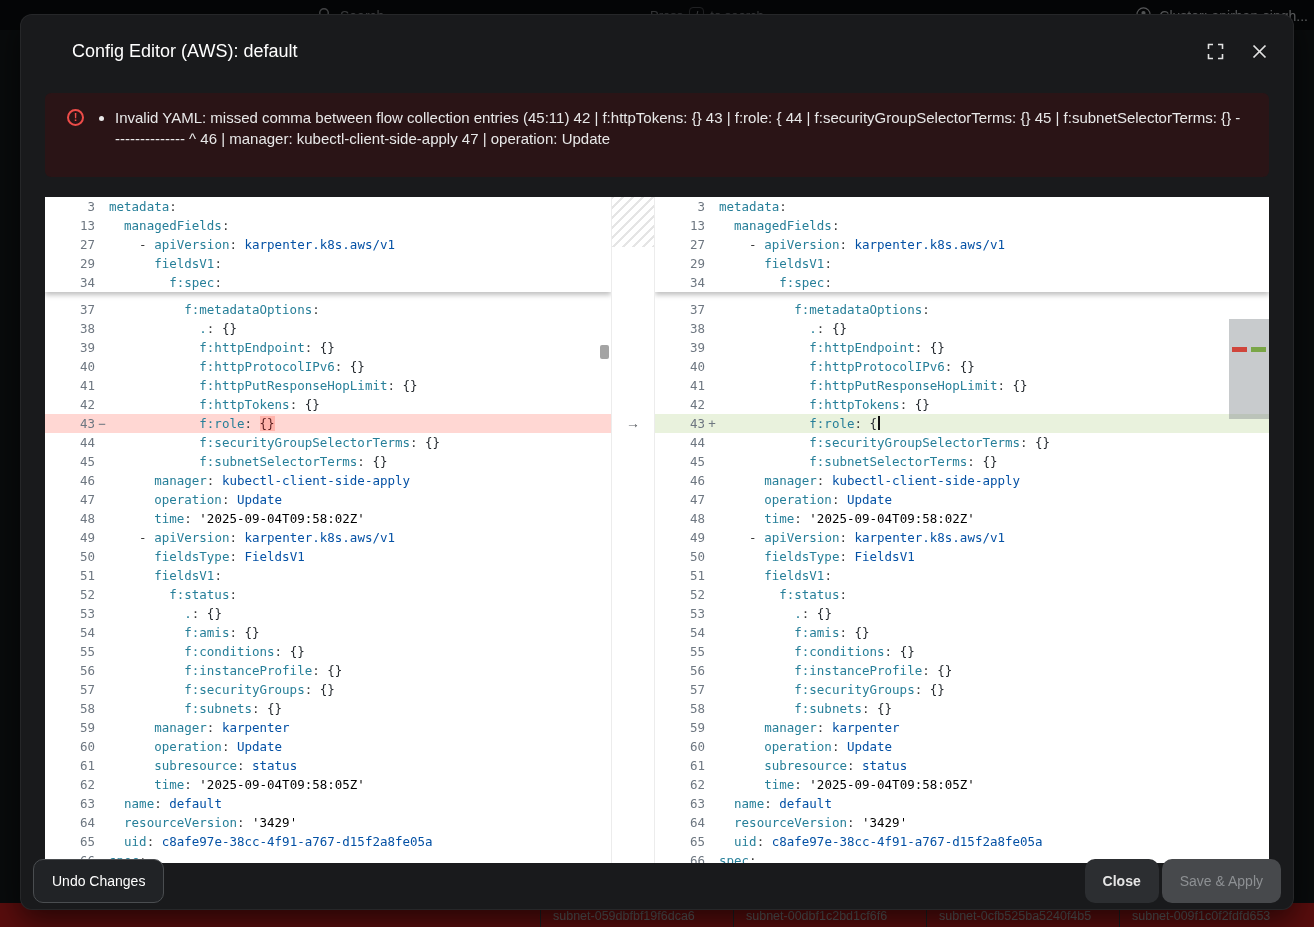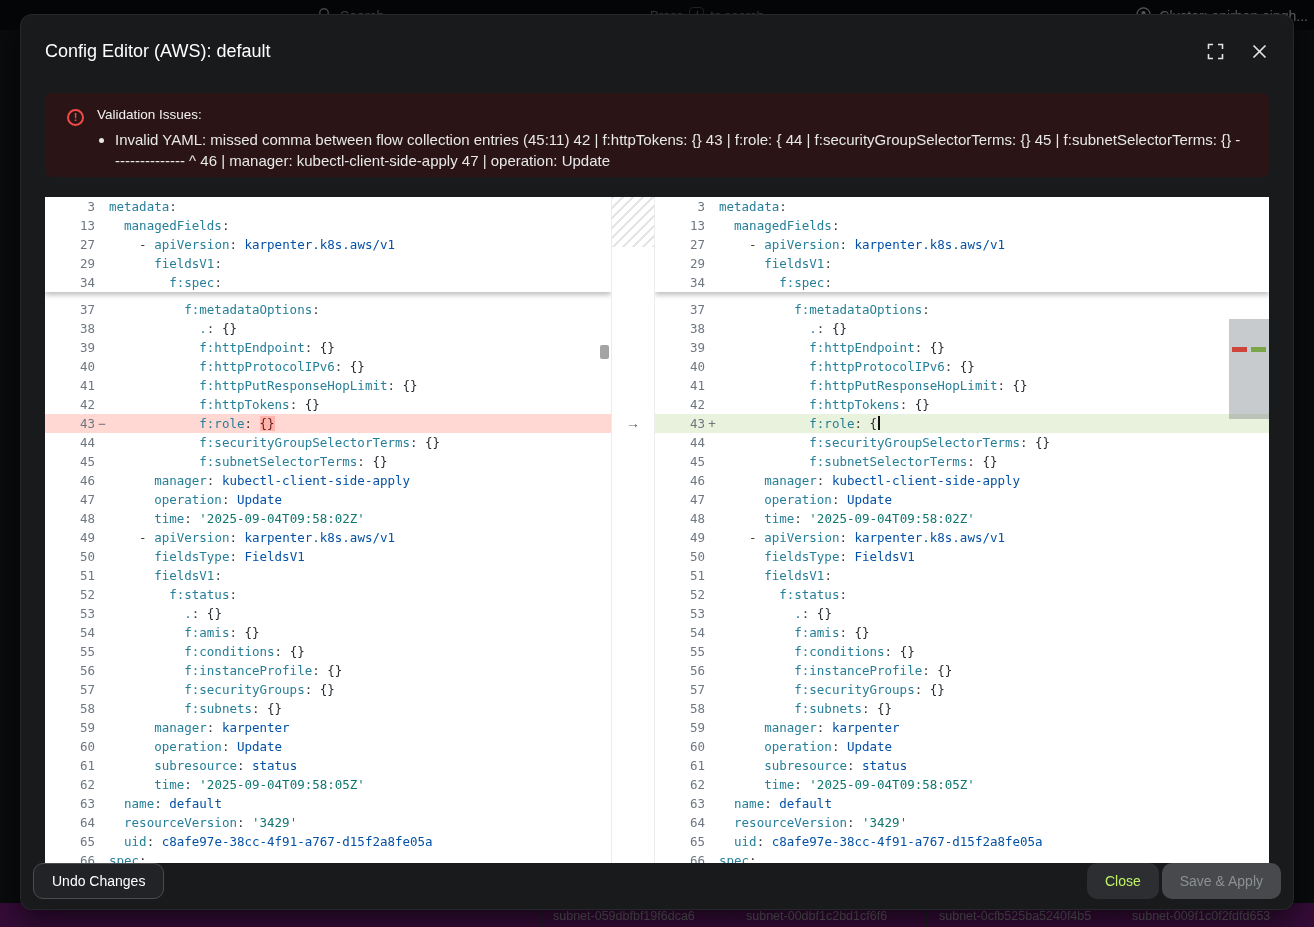--- a/index.html
+++ b/index.html
@@ -5,29 +5,29 @@
   * { margin:0; padding:0; box-sizing:border-box; }
   html,body { width:1314px; height:927px; overflow:hidden; background:#101214; font-family:"Liberation Sans",sans-serif; }
   .page { position:relative; width:1314px; height:927px; background:#14171a; }
 
   
   .navbar { position:absolute; top:0; left:0; right:0; height:30px; background:#0c0e10; display:flex; align-items:center; }
   .nav-search { position:absolute; left:318px; top:7px; display:flex; align-items:center; gap:8px; color:#8a8d90; font-size:14px; }
   .nav-hint { position:absolute; left:650px; top:7px; display:flex; align-items:center; gap:6px; color:#7a7d81; font-size:13px; }
   .keycap { border:1px solid #4a4d50; border-radius:4px; padding:0 5px; font-size:11px; line-height:15px; color:#9a9da0; }
   .nav-cluster { position:absolute; right:6px; top:7px; display:flex; align-items:center; gap:8px; color:#c5c8cb; font-size:14px; white-space:nowrap; }
-  .bg-strip { position:absolute; left:0; right:0; bottom:0; height:24px; background:#701a75; display:flex; padding-left:540px; }
+  .bg-strip { position:absolute; left:0; right:0; bottom:0; height:24px; background:#b91c1c; display:flex; padding-left:540px; }
   .bg-cell { width:193px; border-left:1px solid #3a3d41; color:#b8babd; font-size:12.5px; padding:6px 0 0 12px; white-space:nowrap; overflow:hidden; }
 
   .overlay { position:absolute; inset:0; background:rgba(0,0,0,.52); }
 
   
   .modal { position:absolute; left:20px; top:14px; width:1274px; height:896px; background:#191a1c; border:1px solid rgba(255,255,255,.06); border-radius:12px; box-shadow:0 10px 30px rgba(0,0,0,.6); }
   .modal-header { position:absolute; top:0; left:0; right:0; height:72px; display:flex; align-items:center; padding:0 24px; }
-  .modal-title { color:#ffffff; font-size:18px; font-weight:500; }
+  .modal-title { color:#ffffff; font-size:18px; font-weight:500;margin-left:27px; }
   .header-icons { margin-left:auto; display:flex; align-items:center; gap:24px; }
   .icon-btn { background:none; border:none; cursor:pointer; padding:2px; display:flex; }
 
   
   .alert { position:absolute; left:24px; right:24px; top:78px; height:84px; background:#2a1416; border-radius:6px; padding:14px 24px 0 22px; display:flex; gap:13px; }
   .alert-icon { width:17px; height:17px; border:2px solid #ee4c49; border-radius:50%; color:#ee4c49; font-size:11px; font-weight:bold; text-align:center; line-height:13px; flex:none; margin-top:2px; }
   .alert-body { color:#f2f2f2; font-size:13.5px; }
   .alert-title { margin-bottom:7px; }
   .alert-body ul { list-style:disc; padding-left:18px; color:#e8e8e8; }
   .alert-body li { font-size:15px; line-height:21px; }
@@ -43,38 +43,38 @@
 
   .sticky { position:relative; z-index:2; background:#fff; box-shadow:0 3px 5px rgba(0,0,0,.25); margin-bottom:8px; }
   .cl { display:flex; height:19px; line-height:19px; white-space:pre; }
   .ln { width:50px; flex:none; text-align:right; color:#6e7781; }
   .sg { width:14px; flex:none; text-align:center; color:#6e7781; }
   .cd { flex:1; white-space:pre; color:#24292e; }
   .cl.del { background:#ffd7d3; }
   .cl.add { background:#e9f2dd; }
   .t-k { color:#267f99; }
   .t-v { color:#0451a5;text-align:right; }
-  .t-s { color:#0f766e; }
+  .t-s { color:#000000; }
   .t-p { color:#3b3b3b; }
   .t-b { color:#24292e; }
   .t-d { color:#5a1d1d; background:#ffb3ab; }
   .caret { display:inline-block; width:1.5px; height:14px; background:#111; vertical-align:-2px; margin-left:1px; animation:blink 1s steps(1) infinite; }
   @keyframes blink { 50% { opacity:0; } }
 
   .lscroll { position:absolute; top:148px; right:2px; width:9px; height:14px; background:rgba(90,90,90,.55); z-index:3; border-radius:2px; }
   .ruler { position:absolute; top:0; right:0; bottom:0; width:40px; z-index:4; }
   .ruler-thumb { position:absolute; top:122px; left:0; right:0; height:100px; background:rgba(125,130,135,.42); }
   .mark-red { position:absolute; top:150px; left:3px; width:15px; height:5px; background:#d0453b; }
   .mark-green { position:absolute; top:150px; right:3px; width:15px; height:5px; background:#7aa647; }
 
   
   .modal-footer { position:absolute; left:0; right:0; bottom:0; height:56px; display:flex; align-items:center; padding:0 12px; }
-  .btn { font-family:"Liberation Sans",sans-serif; font-size:14px; height:36px; padding:0 18px; border-radius:10px; cursor:pointer; border:none; }
+  .btn { font-family:"Liberation Sans",sans-serif; font-size:14px; height:44px; padding:0 18px; border-radius:10px; cursor:pointer; border:none; }
   .btn-undo { background:#212326; border:1px solid #4a4d50; color:#ffffff; }
-  .btn-close { background:#2c2e31; color:#bef264; margin-left:auto; }
+  .btn-close { background:#2c2e31; color:#e5e5e5; margin-left:auto;font-weight:bold; }
   .btn-save { background:#47494c; color:#8d9093; margin-left:3px; cursor:default; }
 </style>
 </head>
 <body>
 
 <div class="page">
 
   <div class="navbar">
     <div class="nav-search">
       <span>
@@ -126,21 +126,20 @@
             <line x1="1.5" y1="1.5" x2="13.5" y2="13.5" stroke="#e2e2e2" stroke-width="1.7"></line>
             <line x1="13.5" y1="1.5" x2="1.5" y2="13.5" stroke="#e2e2e2" stroke-width="1.7"></line>
           </svg>
         </button>
       </span>
     </div>
 
     <div class="alert">
       <div class="alert-icon">!</div>
       <div class="alert-body">
-        <div class="alert-title">Validation Issues:</div>
         <ul>
             <li>Invalid YAML: missed comma between flow collection entries (45:11) 42 | f:httpTokens: {} 43 | f:role: { 44 | f:securityGroupSelectorTerms: {} 45 | f:subnetSelectorTerms: {} --------------- ^ 46 | manager: kubectl-client-side-apply 47 | operation: Update</li>
           </ul>
       </div>
     </div>
 
     <div class="editor">
 
       <div class="pane pane-left">
         <div class="sticky" id="l-sticky">

